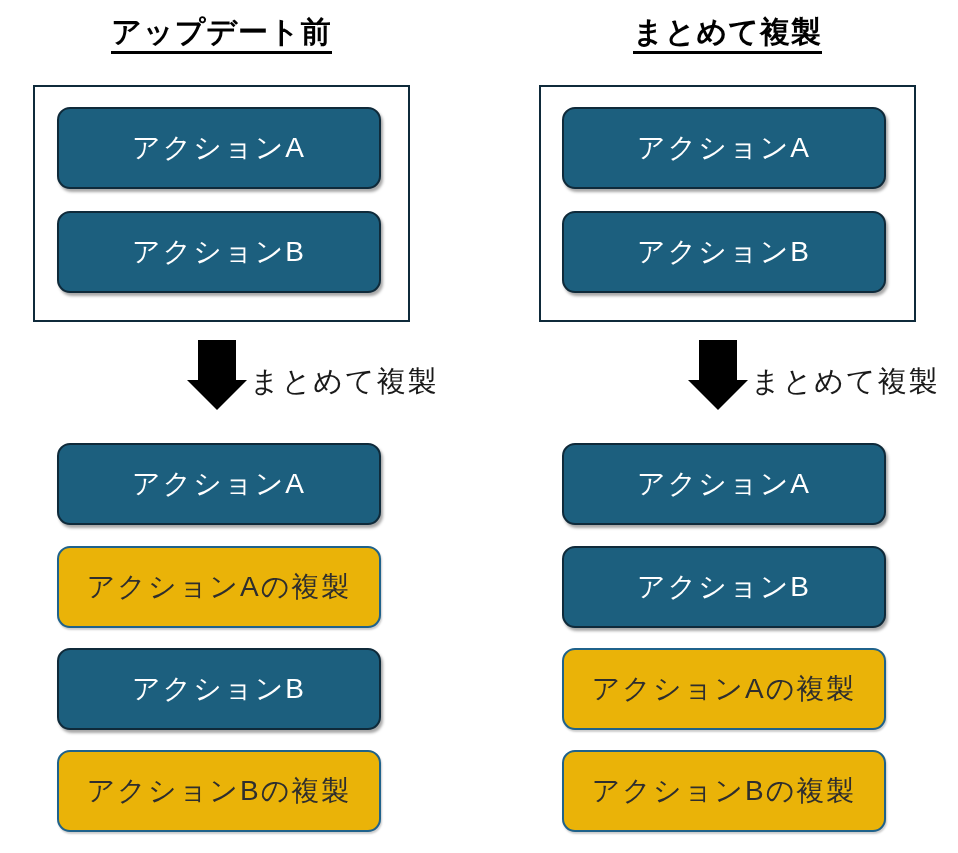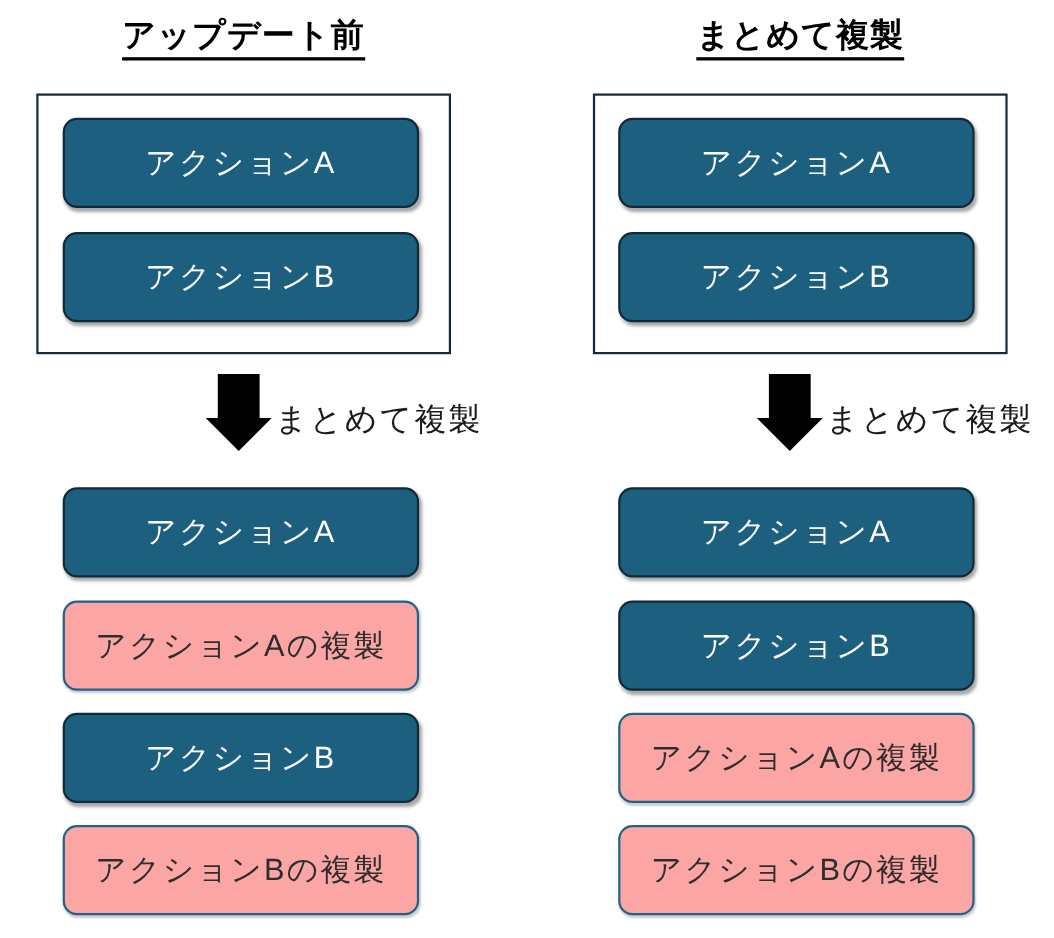--- a/index.html
+++ b/index.html
@@ -52,21 +52,21 @@
     white-space: nowrap;
   }
   .box.solid {
     background: var(--box_fill, #1c5f7e);
     border: 2px solid var(--box_border, #0f2a3a);
     color: var(--box_text, #ffffff);
     box-shadow: 2px 3px 3px rgba(0,0,0,0.35);
     text-align: right;
   }
   .box.outline {
-    background: #fca5a5;
+    background: #eab308;
     border: 2px solid var(--outline_border, #1f628b);
     color: var(--outline_text, #2e2e2e);
     box-shadow: 1px 2px 2px rgba(0,0,0,0.2);
   }
   .arrow {
     position: absolute;
     top: 340px;
     width: 60px;
     height: 70px;
   }

